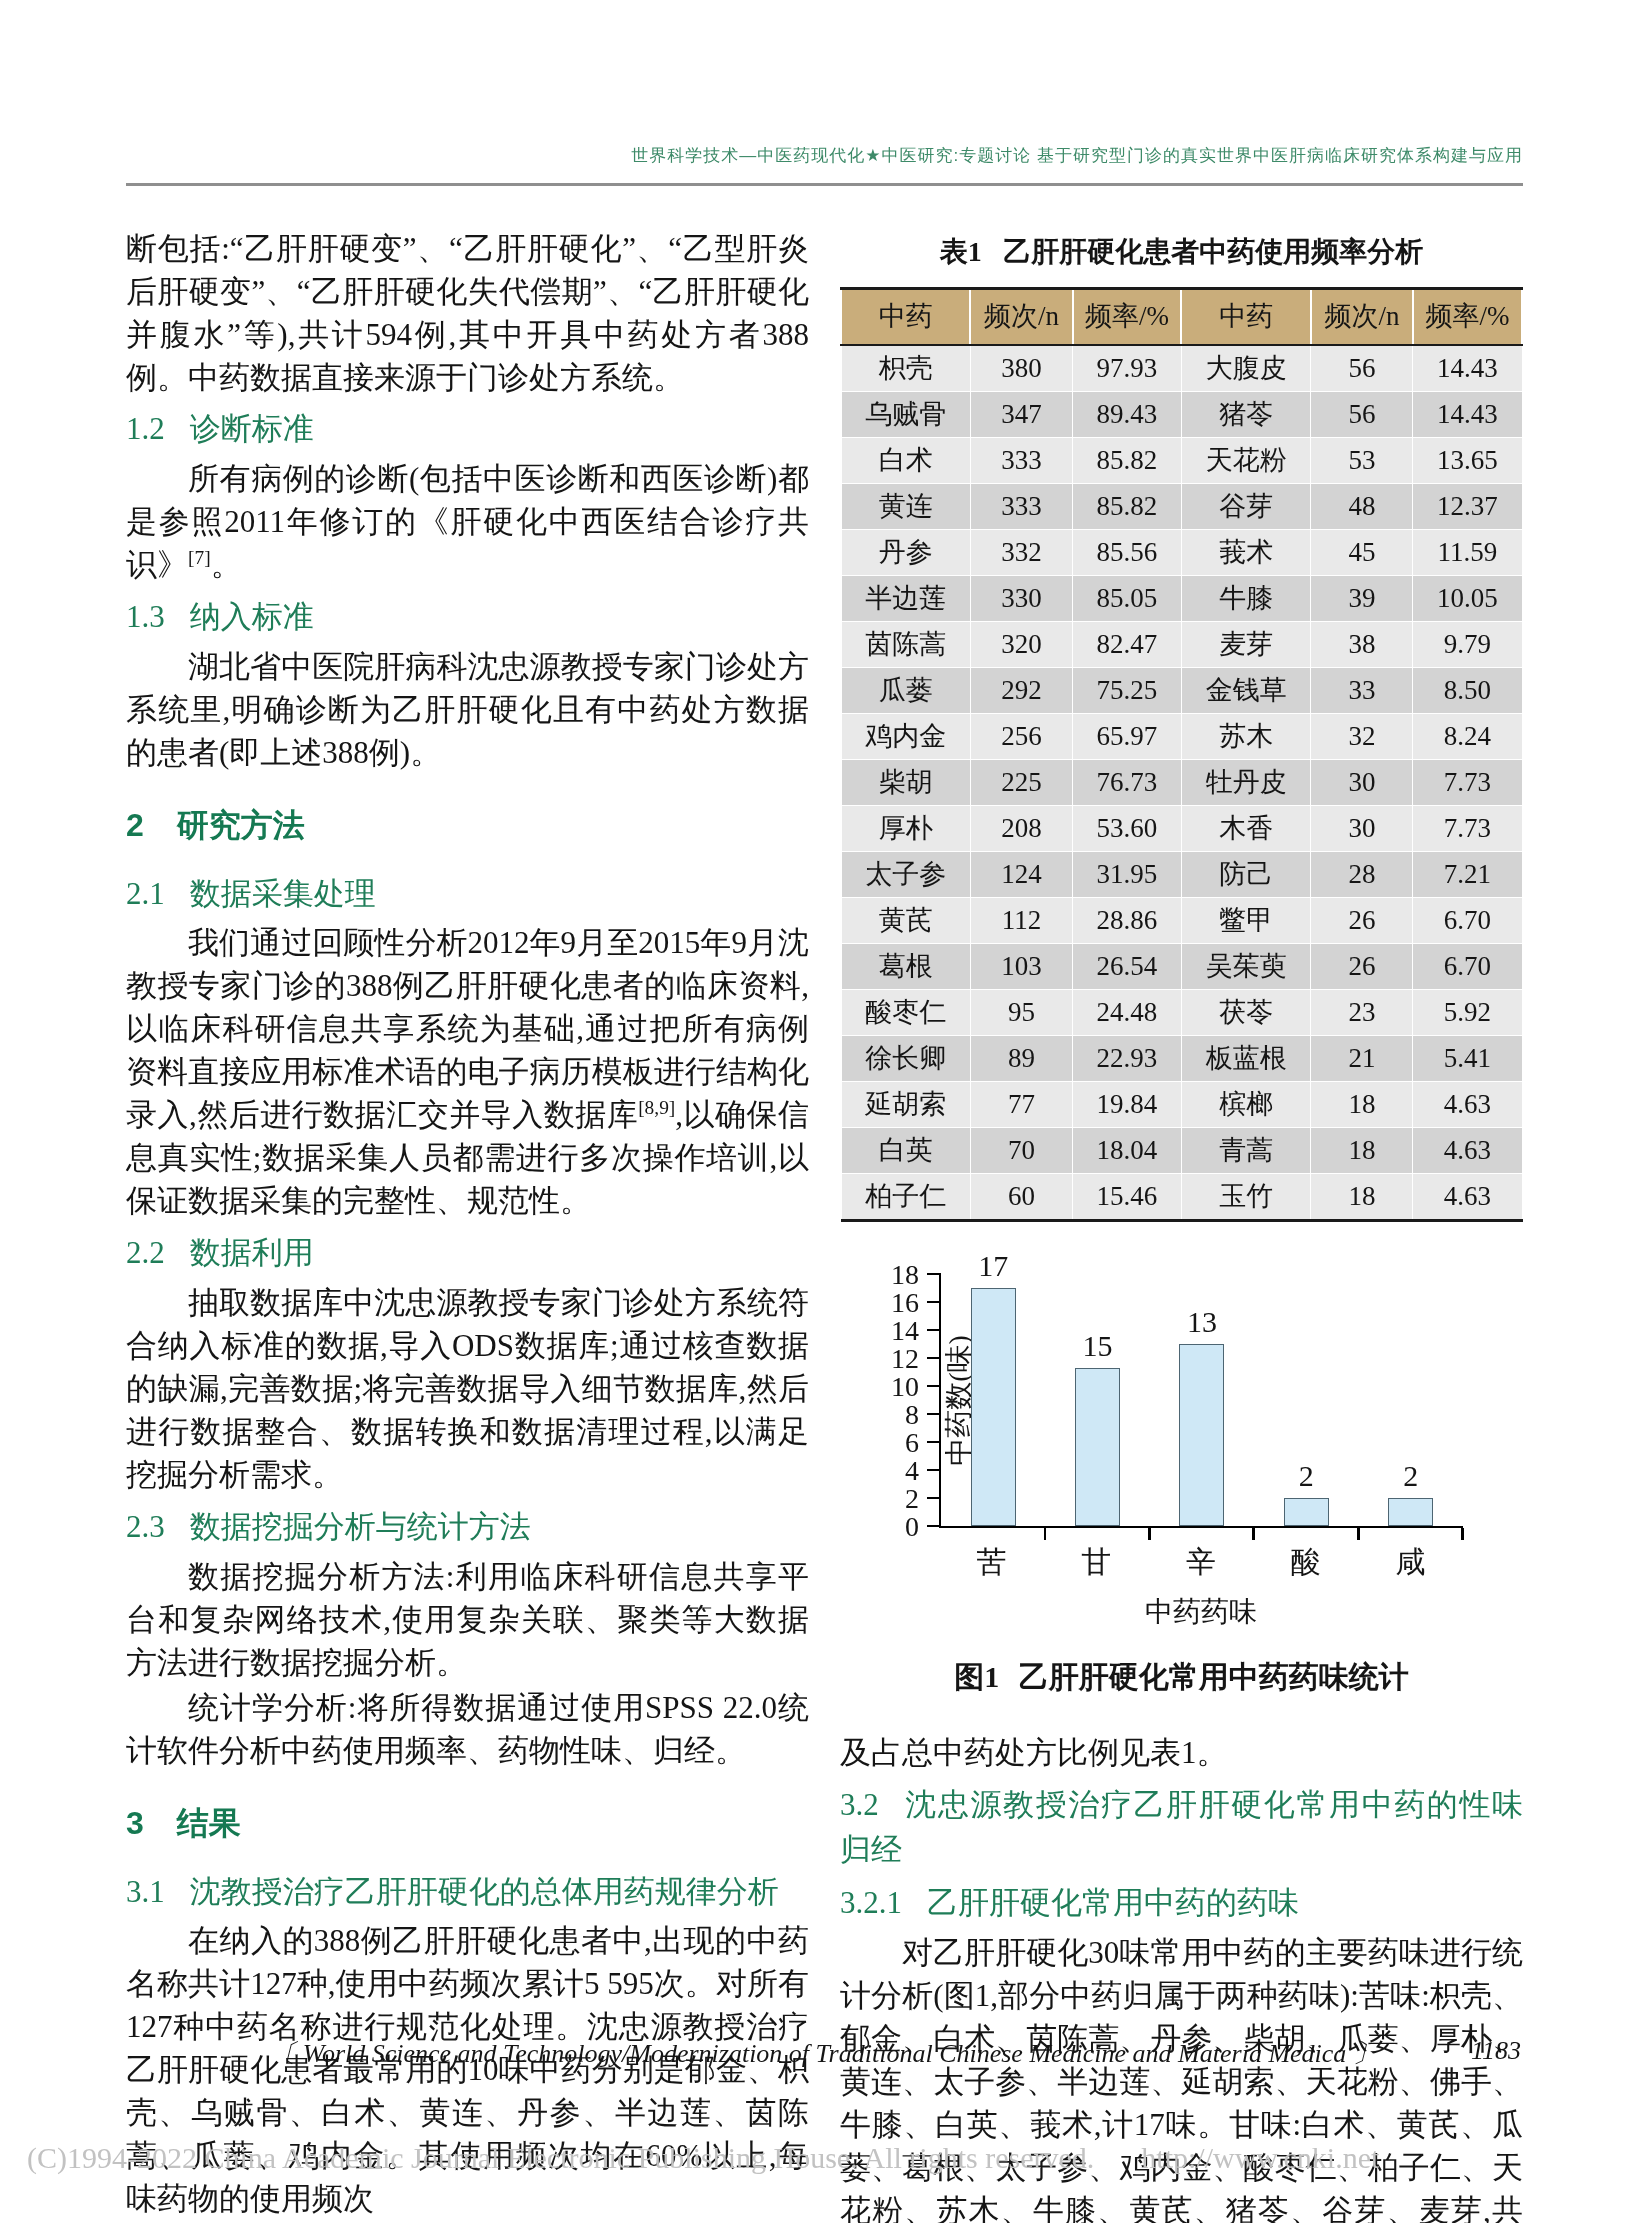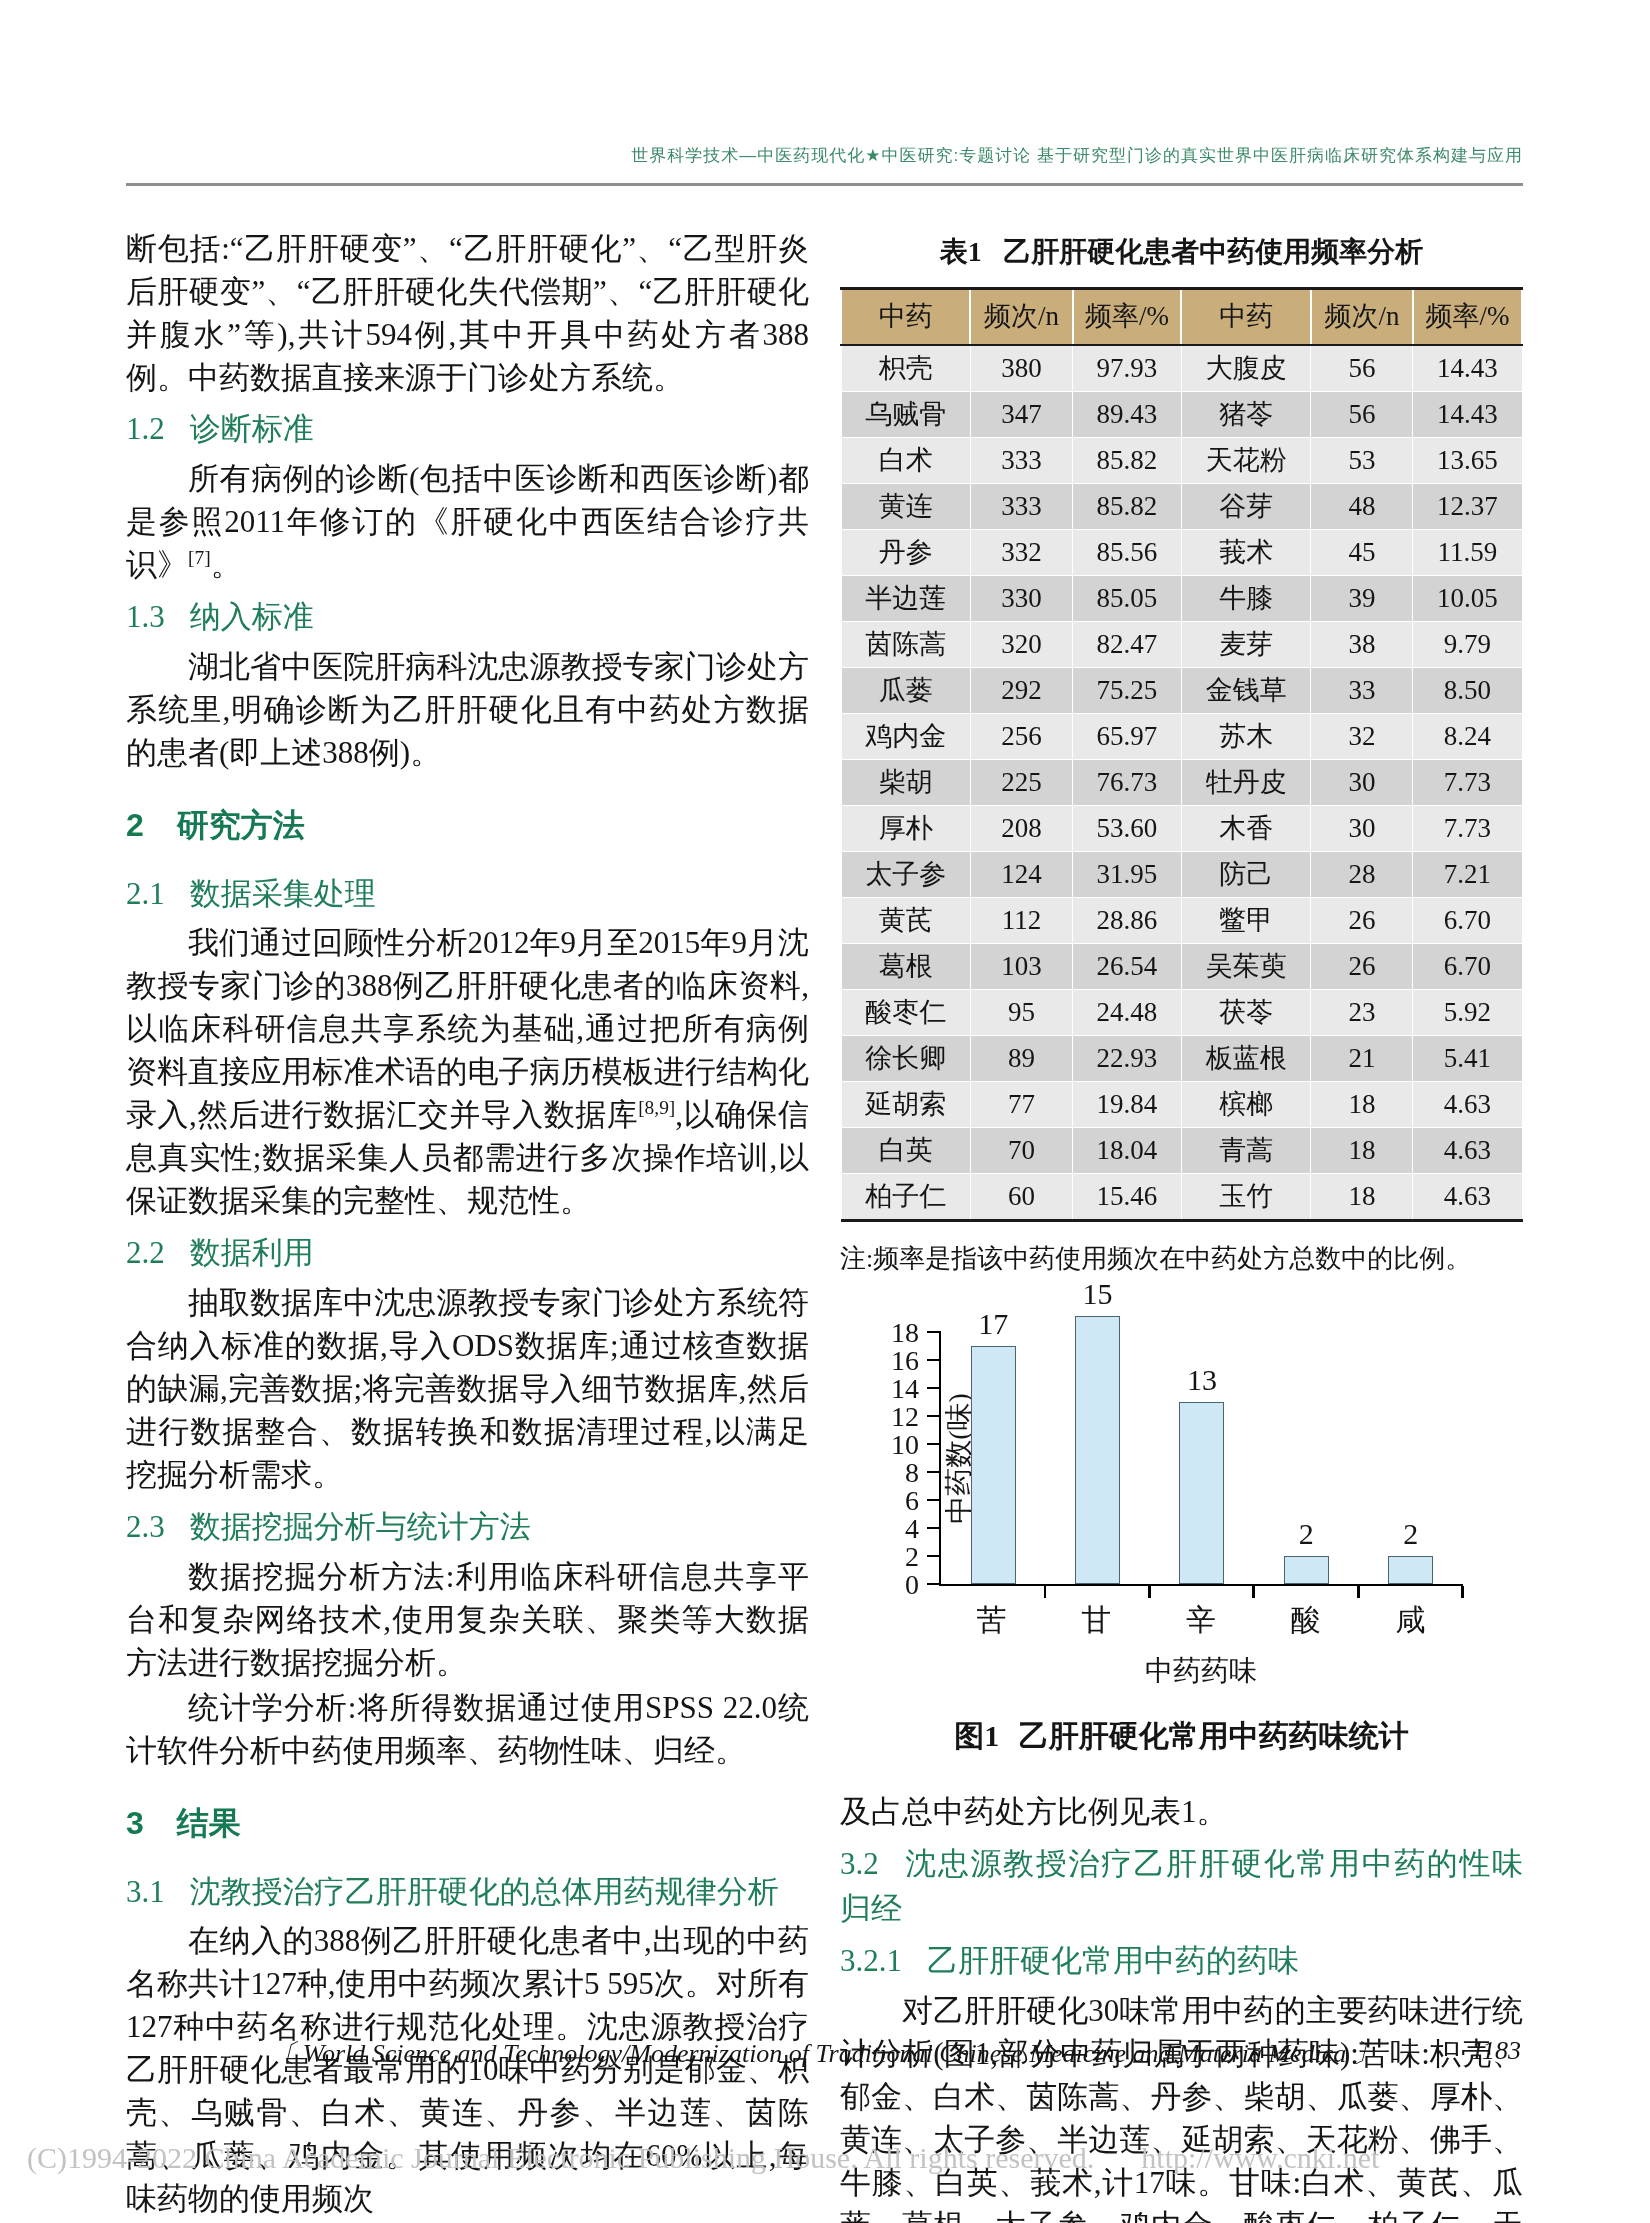--- a/index.html
+++ b/index.html
@@ -256,21 +256,20 @@
               <tr>
                 <td>柏子仁</td>
                 <td>60</td>
                 <td>15.46</td>
                 <td>玉竹</td>
                 <td>18</td>
                 <td>4.63</td>
               </tr>
             </tbody>
         </table>
-        <div class="tbl-note">注:频率是指该中药使用频次在中药处方总数中的比例。</div>
 
         <div class="figure">
           <div class="chart-wrap">
             <div class="ylab">中药数(味)</div>
             <div class="plot">
                 <span class="ytick" style="bottom: 0px;">0</span>
                 <span class="ymark" style="bottom: 0px;"></span>
                 <span class="ytick" style="bottom: 28px;">2</span>
                 <span class="ymark" style="bottom: 28px;"></span>
                 <span class="ytick" style="bottom: 56px;">4</span>
@@ -288,21 +287,21 @@
                 <span class="ytick" style="bottom: 224px;">16</span>
                 <span class="ymark" style="bottom: 224px;"></span>
                 <span class="ytick" style="bottom: 252px;">18</span>
                 <span class="ymark" style="bottom: 252px;"></span>
                 <div class="slot">
                   <div class="bar" style="height: 238px;">
                     <div class="bval">17</div>
                   </div>
                 </div>
                 <div class="slot">
-                  <div class="bar" style="height: 268px;">
+                  <div class="bar" style="height: 158px;">
                     <div class="bval">15</div>
                   </div>
                 </div>
                 <div class="slot">
                   <div class="bar" style="height: 182px;">
                     <div class="bval">13</div>
                   </div>
                 </div>
                 <div class="slot">
                   <div class="bar" style="height: 28px;">

